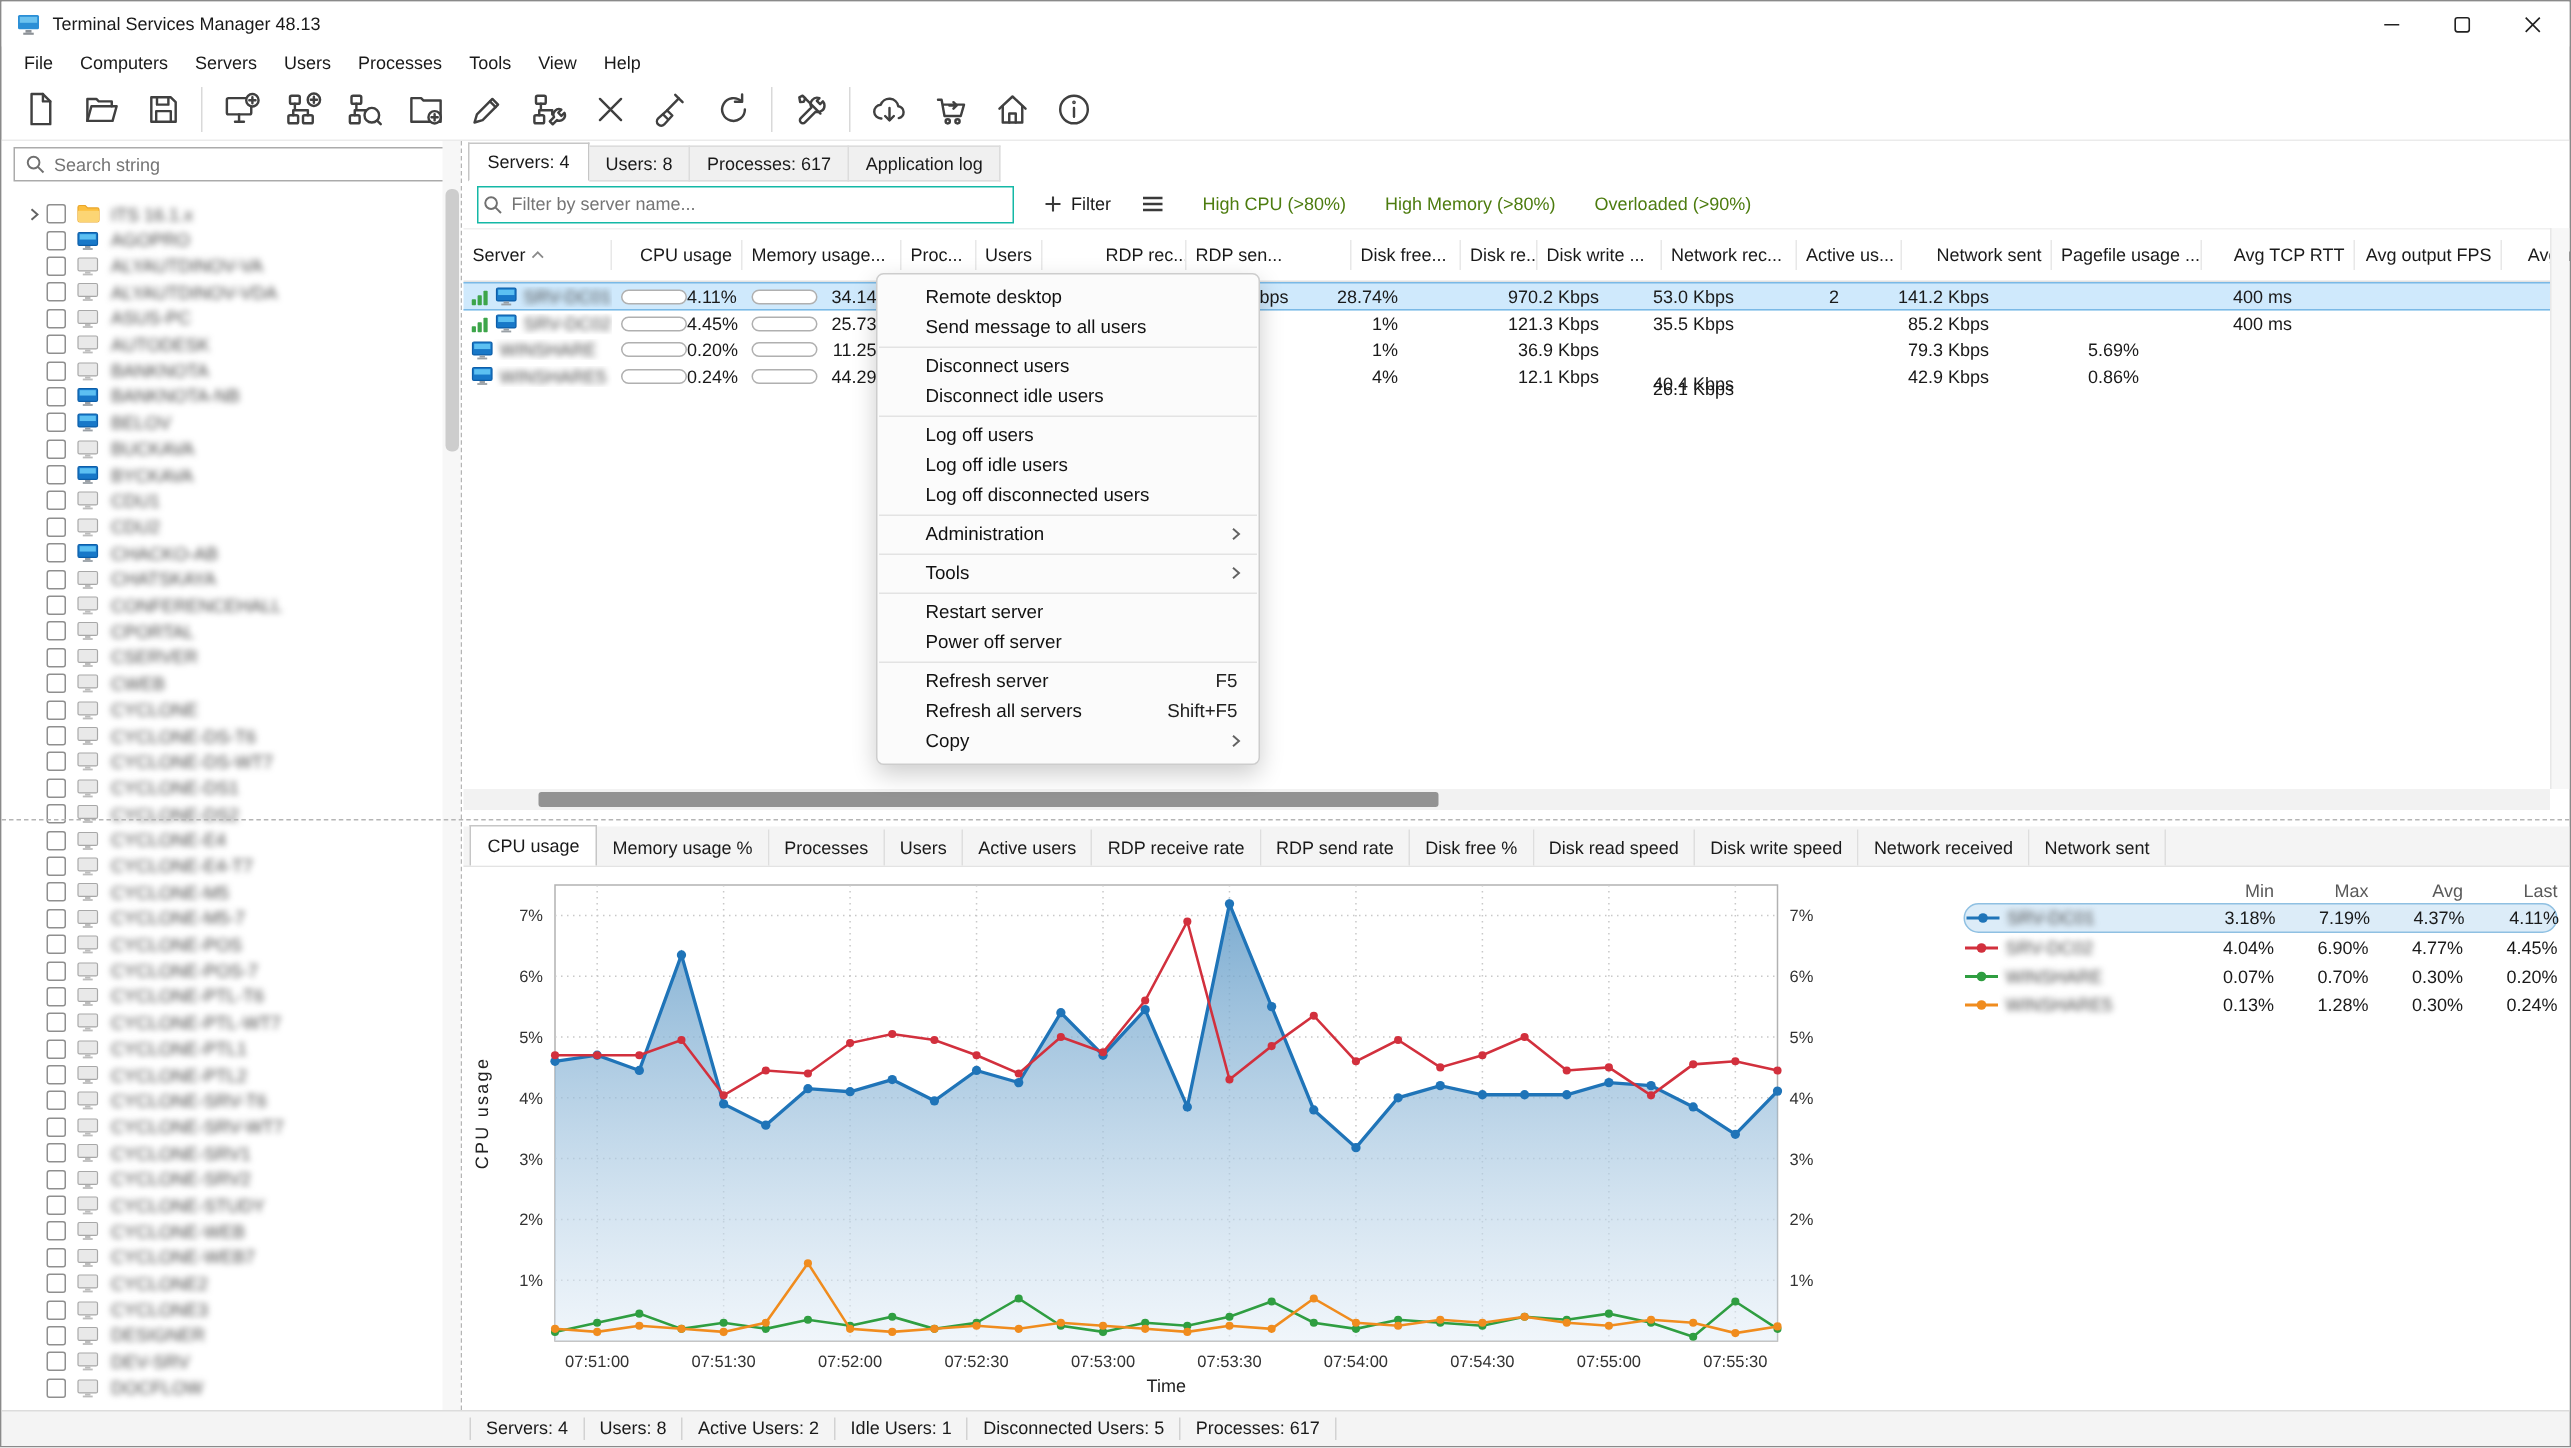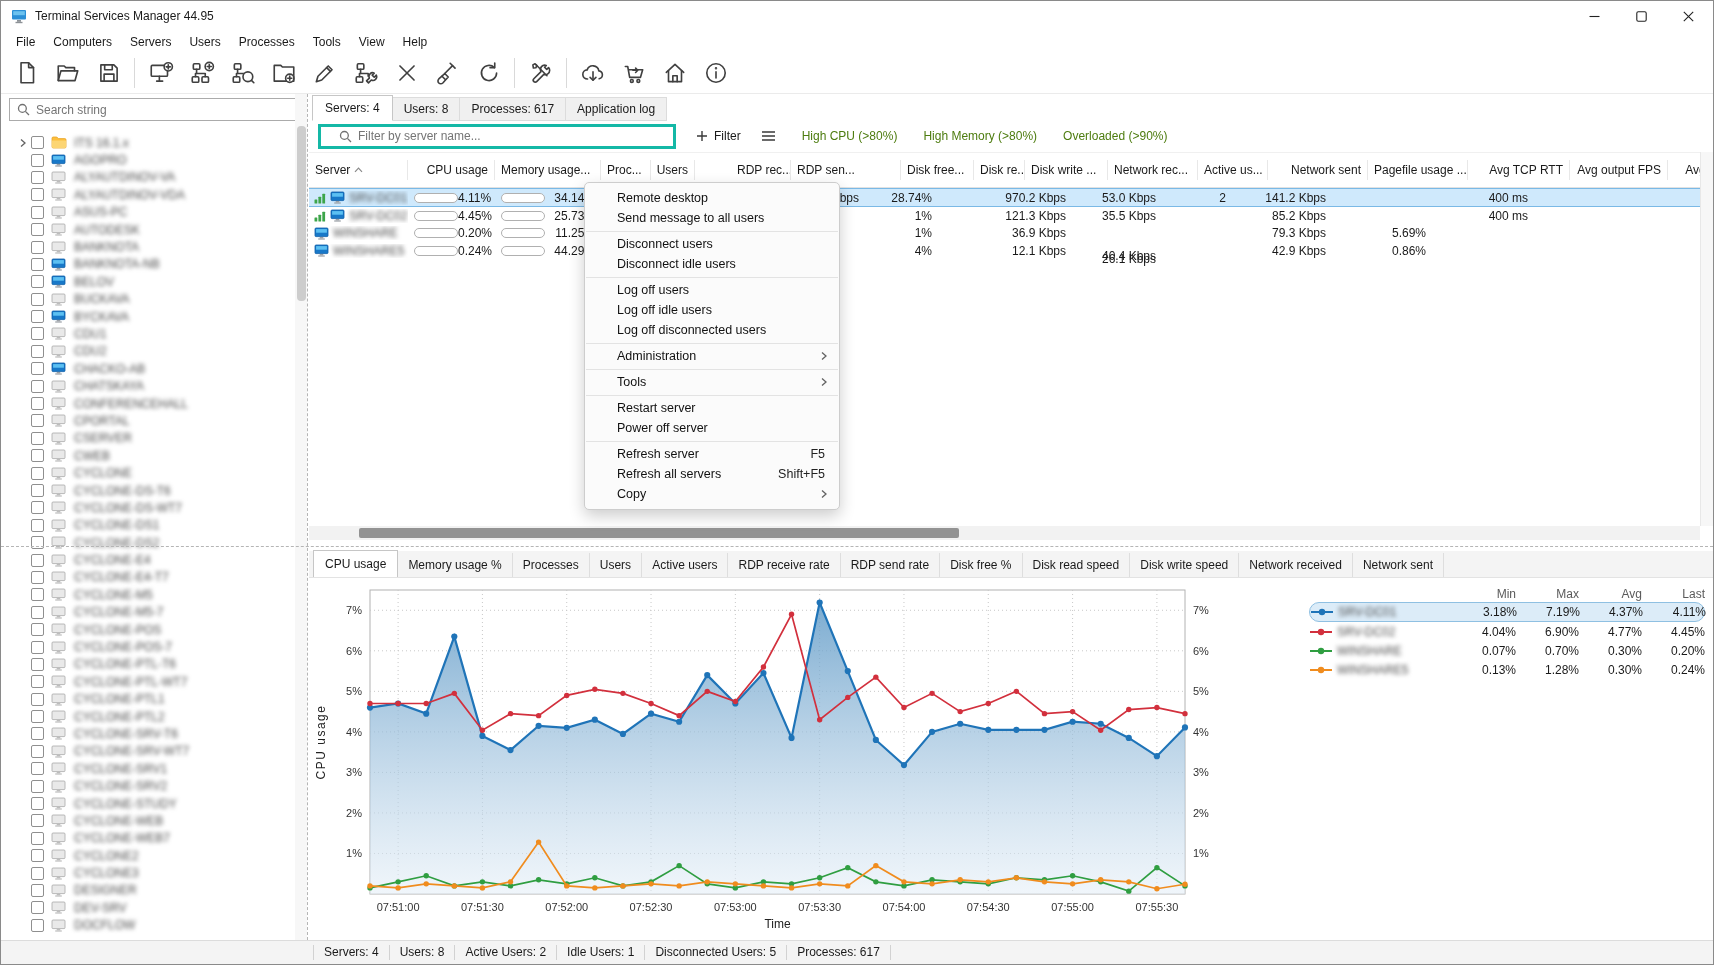--- a/index.html
+++ b/index.html
@@ -29,21 +29,21 @@
   .blur{filter:blur(2.3px);color:#4a4a4a}
   .sbscroll{position:absolute;right:0;top:0;width:12px;bottom:0;background:#f7f7f7}
   .sbthumb{position:absolute;left:1.5px;top:32px;width:9px;height:175px;background:#cdcdcd;border-radius:4px}
   
   .main{position:absolute;left:308px;top:93px;right:0;bottom:24px;background:#fff}
   .tabs1{position:absolute;left:3px;top:1px;display:flex;align-items:flex-end}
   .tab{padding:4px 11px;background:#f0f0f0;border:1px solid #dcdcdc;border-left:none;color:#1a1a1a}
   .tab:first-child{border-left:1px solid #dcdcdc}
   .tab.active{background:#fff;border:1px solid #c6c6c6;border-bottom-color:#fff;padding:5px 12px}
   .filterrow{position:absolute;left:9px;top:29px;height:26px;right:8px;display:flex;align-items:center}
-  .finput{width:358px;height:25px;border:3px solid #14b8a6;display:flex;align-items:center;gap:6px;padding:0 18px;background:#fff}
+  .finput{width:358px;height:25px;border:1px solid #14b8a6;display:flex;align-items:center;gap:6px;padding:0 3px;background:#fff}
   .finput input{border:none;outline:none;flex:1;font:12px "Liberation Sans",sans-serif;color:#333;background:transparent}
   .plusfilter{display:flex;align-items:center;gap:6px;margin-left:20px}
   .hamb{margin-left:20px;display:flex;align-items:center}
   .chip{margin-left:26px;color:#4d7c0f}
   
   .tablewrap{position:absolute;left:0;top:58px;right:13px}
   .thead{display:flex;height:36px;border-bottom:1px solid #e2e2e2;border-top:1px solid #f0f0f0;align-items:center}
   .th{padding:0 6px;white-space:nowrap;overflow:hidden;border-right:1px solid #e8e8e8;height:20px;line-height:20px;flex:none;display:flex;align-items:center;gap:4px}
   .th.r{justify-content:flex-end}
   .tr{display:flex;height:17.6px;align-items:center}
@@ -91,21 +91,21 @@
 
   <div class="titlebar">
     <span>
         <svg width="16" height="15" viewBox="0 0 16 15">
           <rect x="1" y="1" width="14" height="9.5" rx="1" fill="#2b8fd6"></rect>
           <rect x="2.2" y="2.2" width="11.6" height="4" fill="#6cc2ef"></rect>
           <rect x="6" y="11" width="4" height="1.8" fill="#8d9297"></rect>
           <rect x="4.5" y="12.8" width="7" height="1.4" fill="#8d9297"></rect>
         </svg>
       </span>
-    <span class="title">Terminal Services Manager 44.95</span>
+    <span class="title">Terminal Services Manager 48.13</span>
     <div class="wincontrols">
       <div class="wbtn">
           <svg width="11" height="11" viewBox="0 0 11 11">
             <path d="M0.5 5.5h10" stroke="#222" stroke-width="1.1"></path>
           </svg>
         </div>
       <div class="wbtn">
           <svg width="11" height="11" viewBox="0 0 11 11">
             <rect x="0.8" y="0.8" width="9.4" height="9.4" rx="1.5" fill="none" stroke="#222" stroke-width="1.1"></rect>
           </svg>

